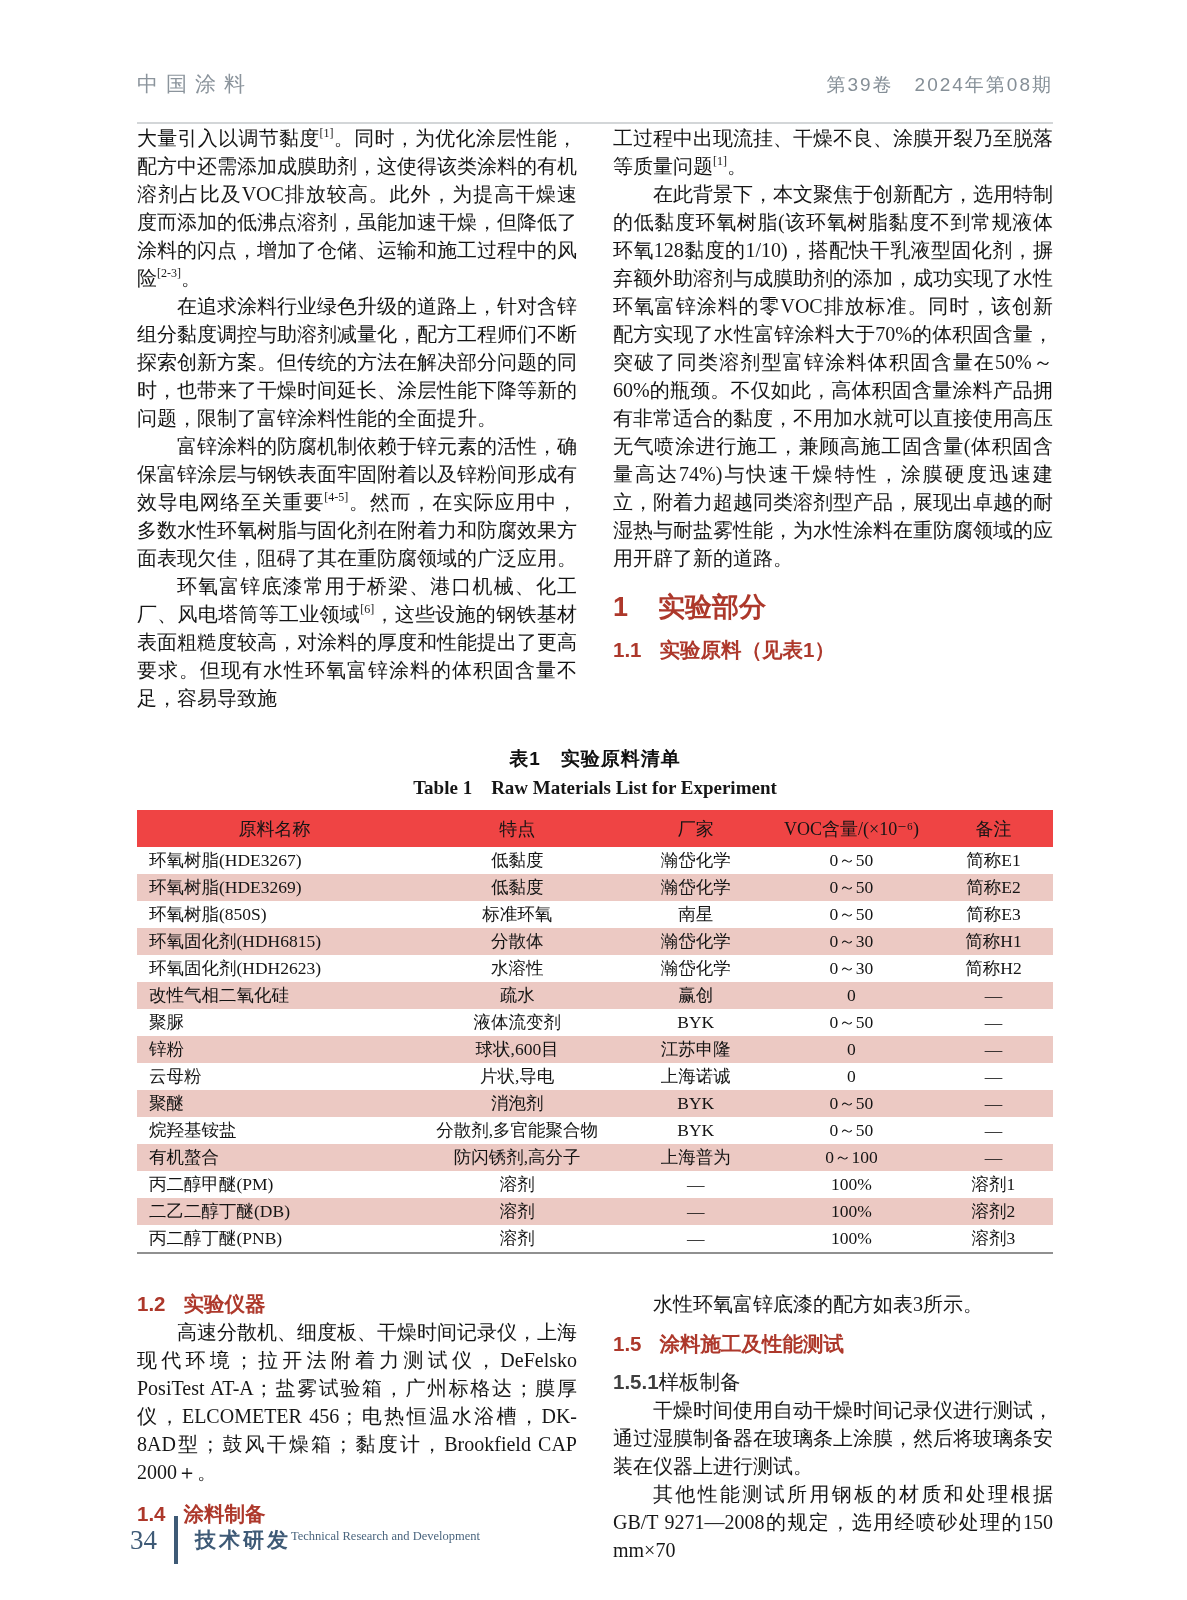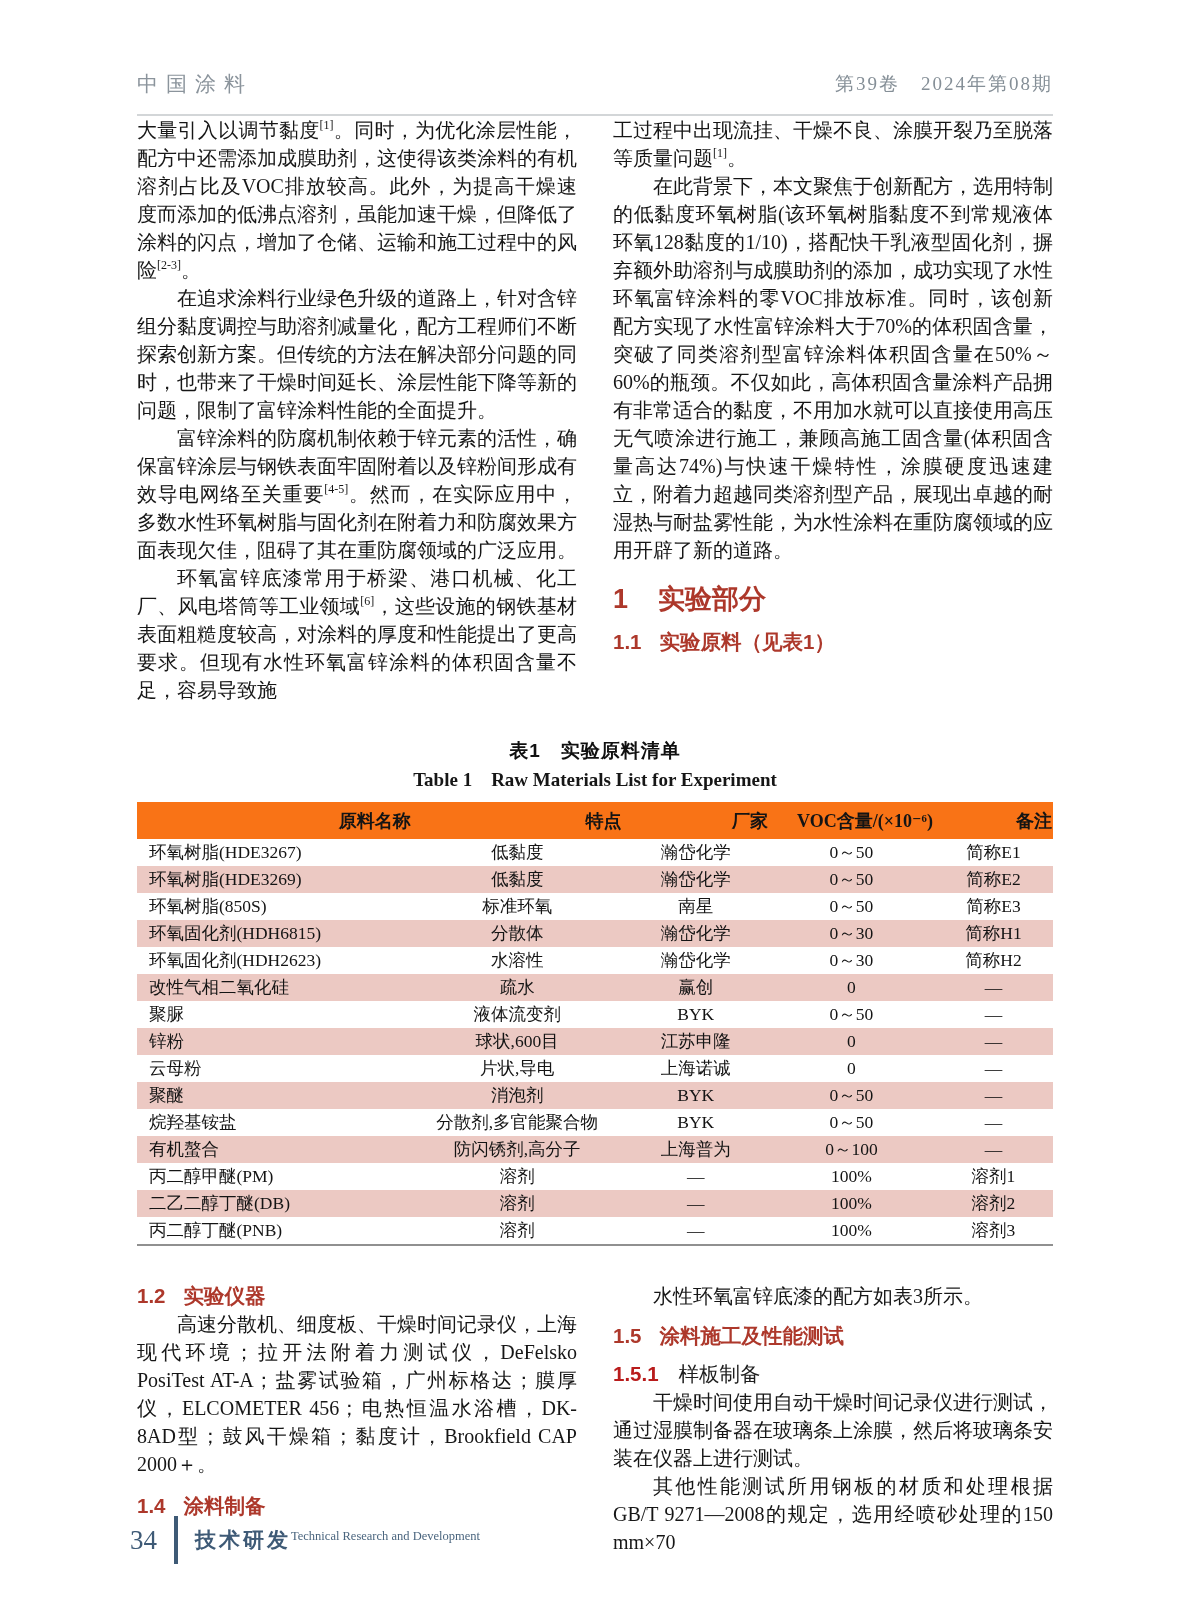--- a/index.html
+++ b/index.html
@@ -5,23 +5,23 @@
   html,body{margin:0;padding:0;}
   body{
     width:1187px;height:1600px;position:relative;background:#ffffff;
     font-family:"Liberation Serif","DejaVu Serif",serif;color:#161616;
     overflow:hidden;
   }
   .page{position:absolute;inset:0;padding:0 134px 0 137px;box-sizing:border-box;}
 
   
   .pg-header{
-    display:flex;justify-content:space-between;align-items:center;
-    padding-top:70px;padding-bottom:16px;border-bottom:2px solid #d3d6d8;
-    font-family:Liberation Serif, serif;
+    display:flex;justify-content:space-between;align-items:flex-end;
+    padding-top:70px;padding-bottom:24px;border-bottom:2px solid #d3d6d8;
+    font-family:Liberation Sans, sans-serif;
   }
   .journal{font-size:21px;color:#8b949c;letter-spacing:8px;}
   .issue{font-size:19px;color:#858f97;letter-spacing:2px;}
 
   
   .two-col{display:flex;gap:36px;}
   .col{flex:1;min-width:0;}
   .intro{}
   .bottom{margin-top:36px;}
 
@@ -38,35 +38,35 @@
   .h1 .hnum{margin-right:30px;}
   .h2{
     font-family:"Liberation Sans","DejaVu Sans",sans-serif;font-weight:bold;
     color:#ad382b;font-size:20.5px;line-height:28px;margin-top:12px;
   }
   .h2 .hnum{margin-right:18px;}
   .h3{
     font-family:"Liberation Sans","DejaVu Sans",sans-serif;
     font-size:20.5px;line-height:28px;margin-top:10px;color:#1d1d1d;
   }
-  .h3 .hnum{color:#b91c1c;font-weight:bold;margin-right:20px;}
+  .h3 .hnum{color:#404040;font-weight:bold;}
   .mt{margin-top:14px;}
 
   
   .tbl-block{margin-top:34px;}
   .tbl-cn{
     text-align:center;font-family:"Liberation Sans","DejaVu Sans",sans-serif;
     font-weight:bold;font-size:19px;color:#101010;letter-spacing:1px;
   }
   .tbl-en{text-align:center;font-weight:bold;font-size:19px;margin-top:3px;}
   table{
     width:100%;border-collapse:collapse;margin-top:9px;
     font-size:17.5px;color:#141414;border-bottom:2px solid #909090;
   }
-  th{background:#f97316;font-weight:bold;height:35px;font-size:18px;text-align:right;}
+  th{background:#ef4444;font-weight:normal;height:35px;font-size:18px;text-align:center;}
   td{height:27px;line-height:27px;text-align:center;padding:0;}
   tbody tr:nth-child(even){background:#ecc9c3;}
   td:nth-child(1){text-align:left;padding-left:12px;}
   th:nth-child(1),td:nth-child(1){width:30%;}
   th:nth-child(2),td:nth-child(2){width:23%;}
   th:nth-child(3),td:nth-child(3){width:16%;}
   th:nth-child(4),td:nth-child(4){width:18%;}
   th:nth-child(5),td:nth-child(5){width:13%;}
 
   

